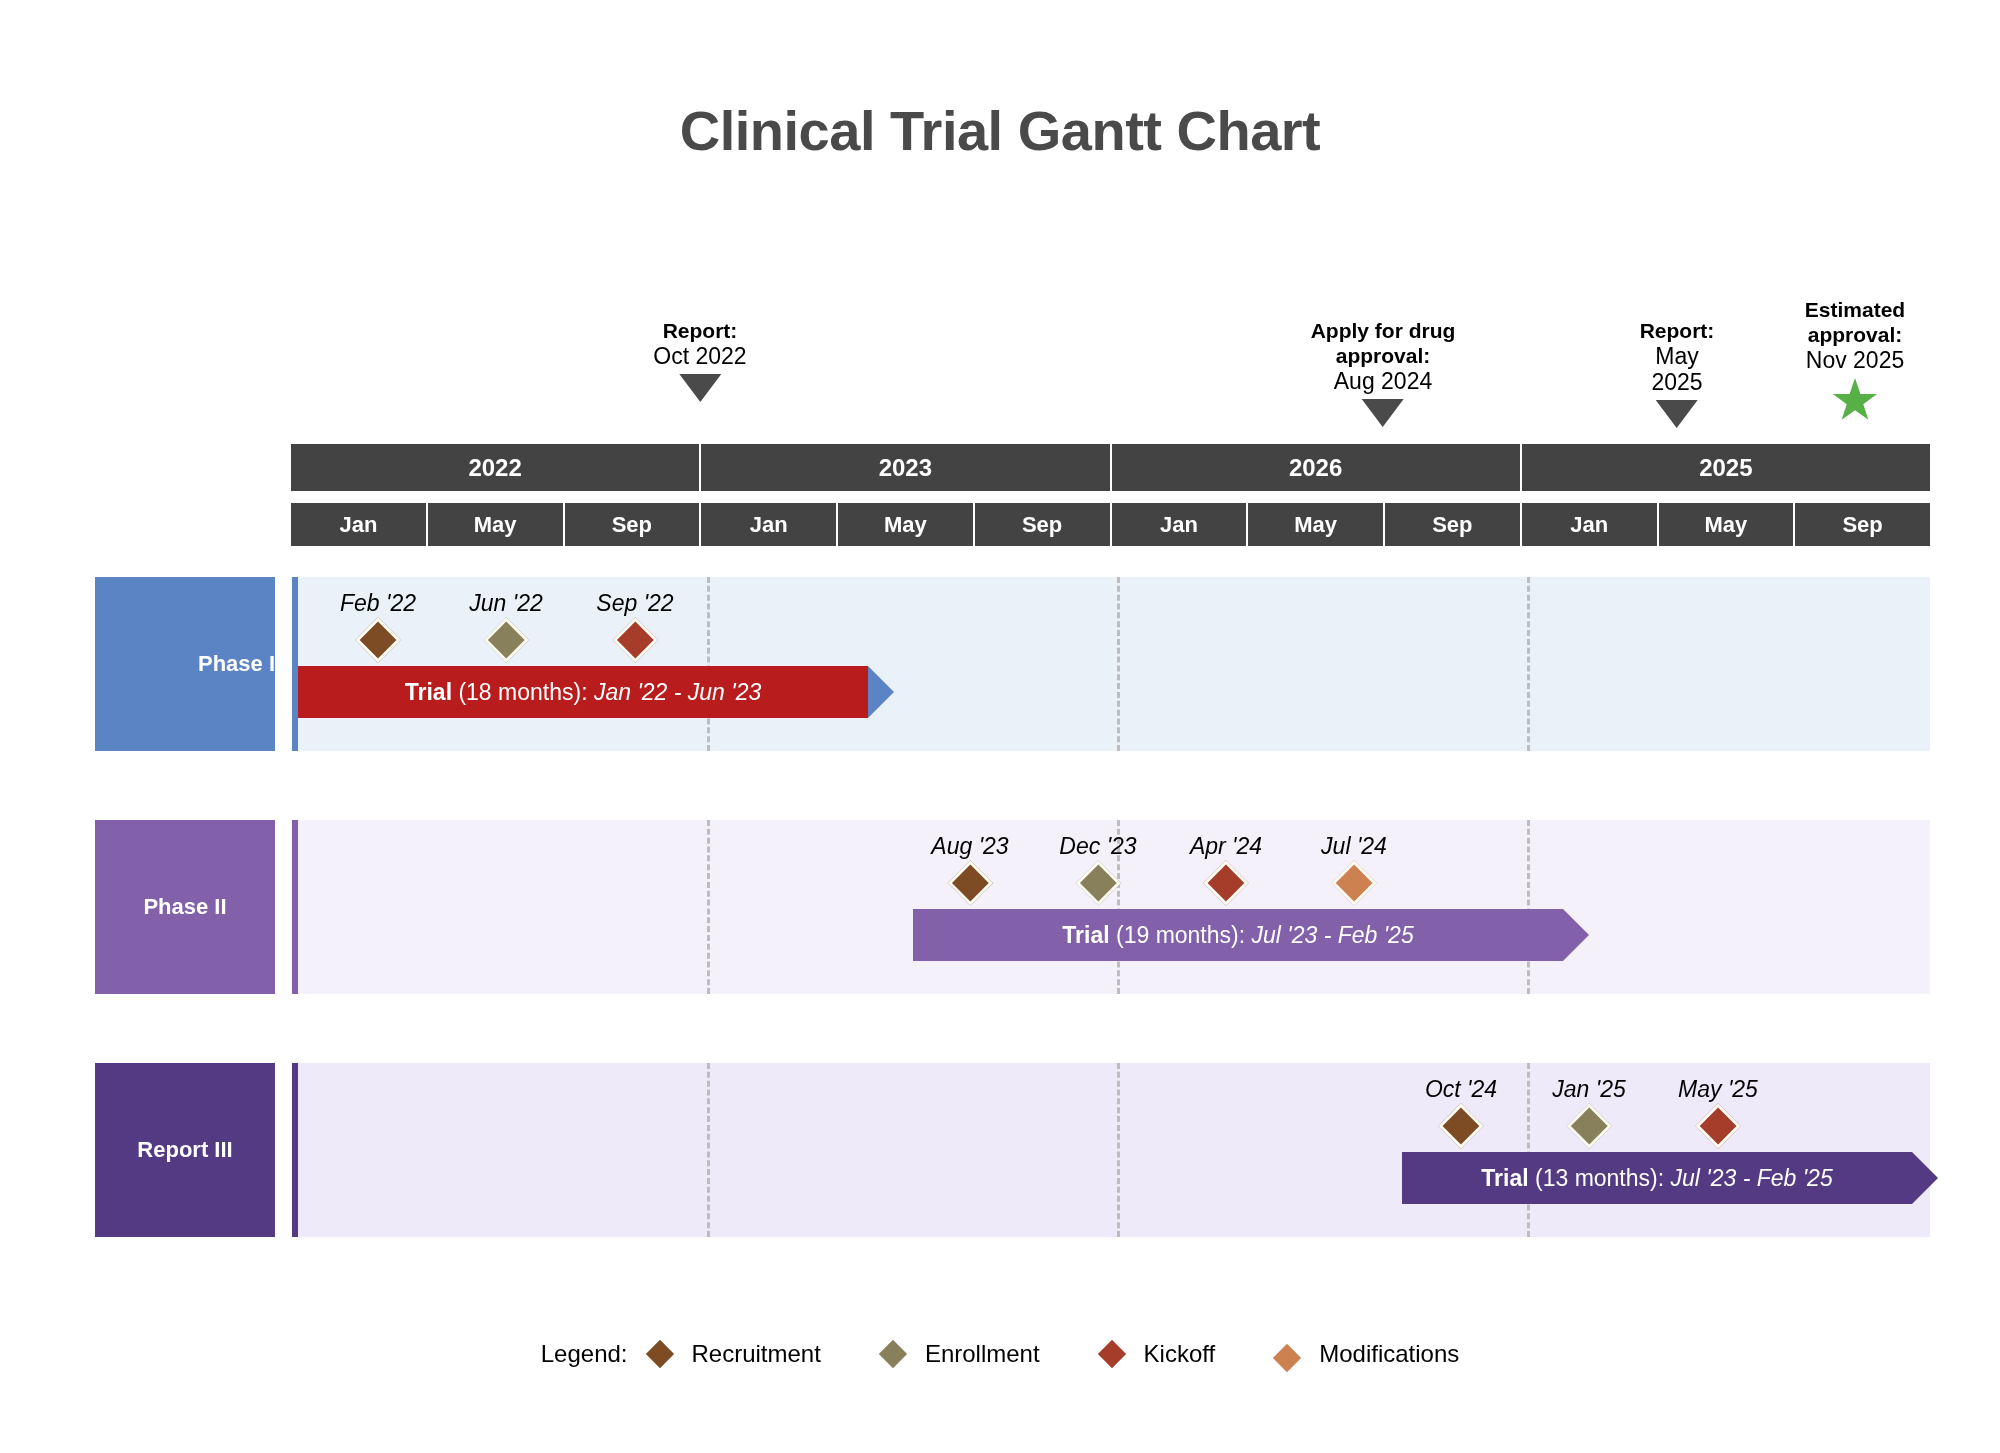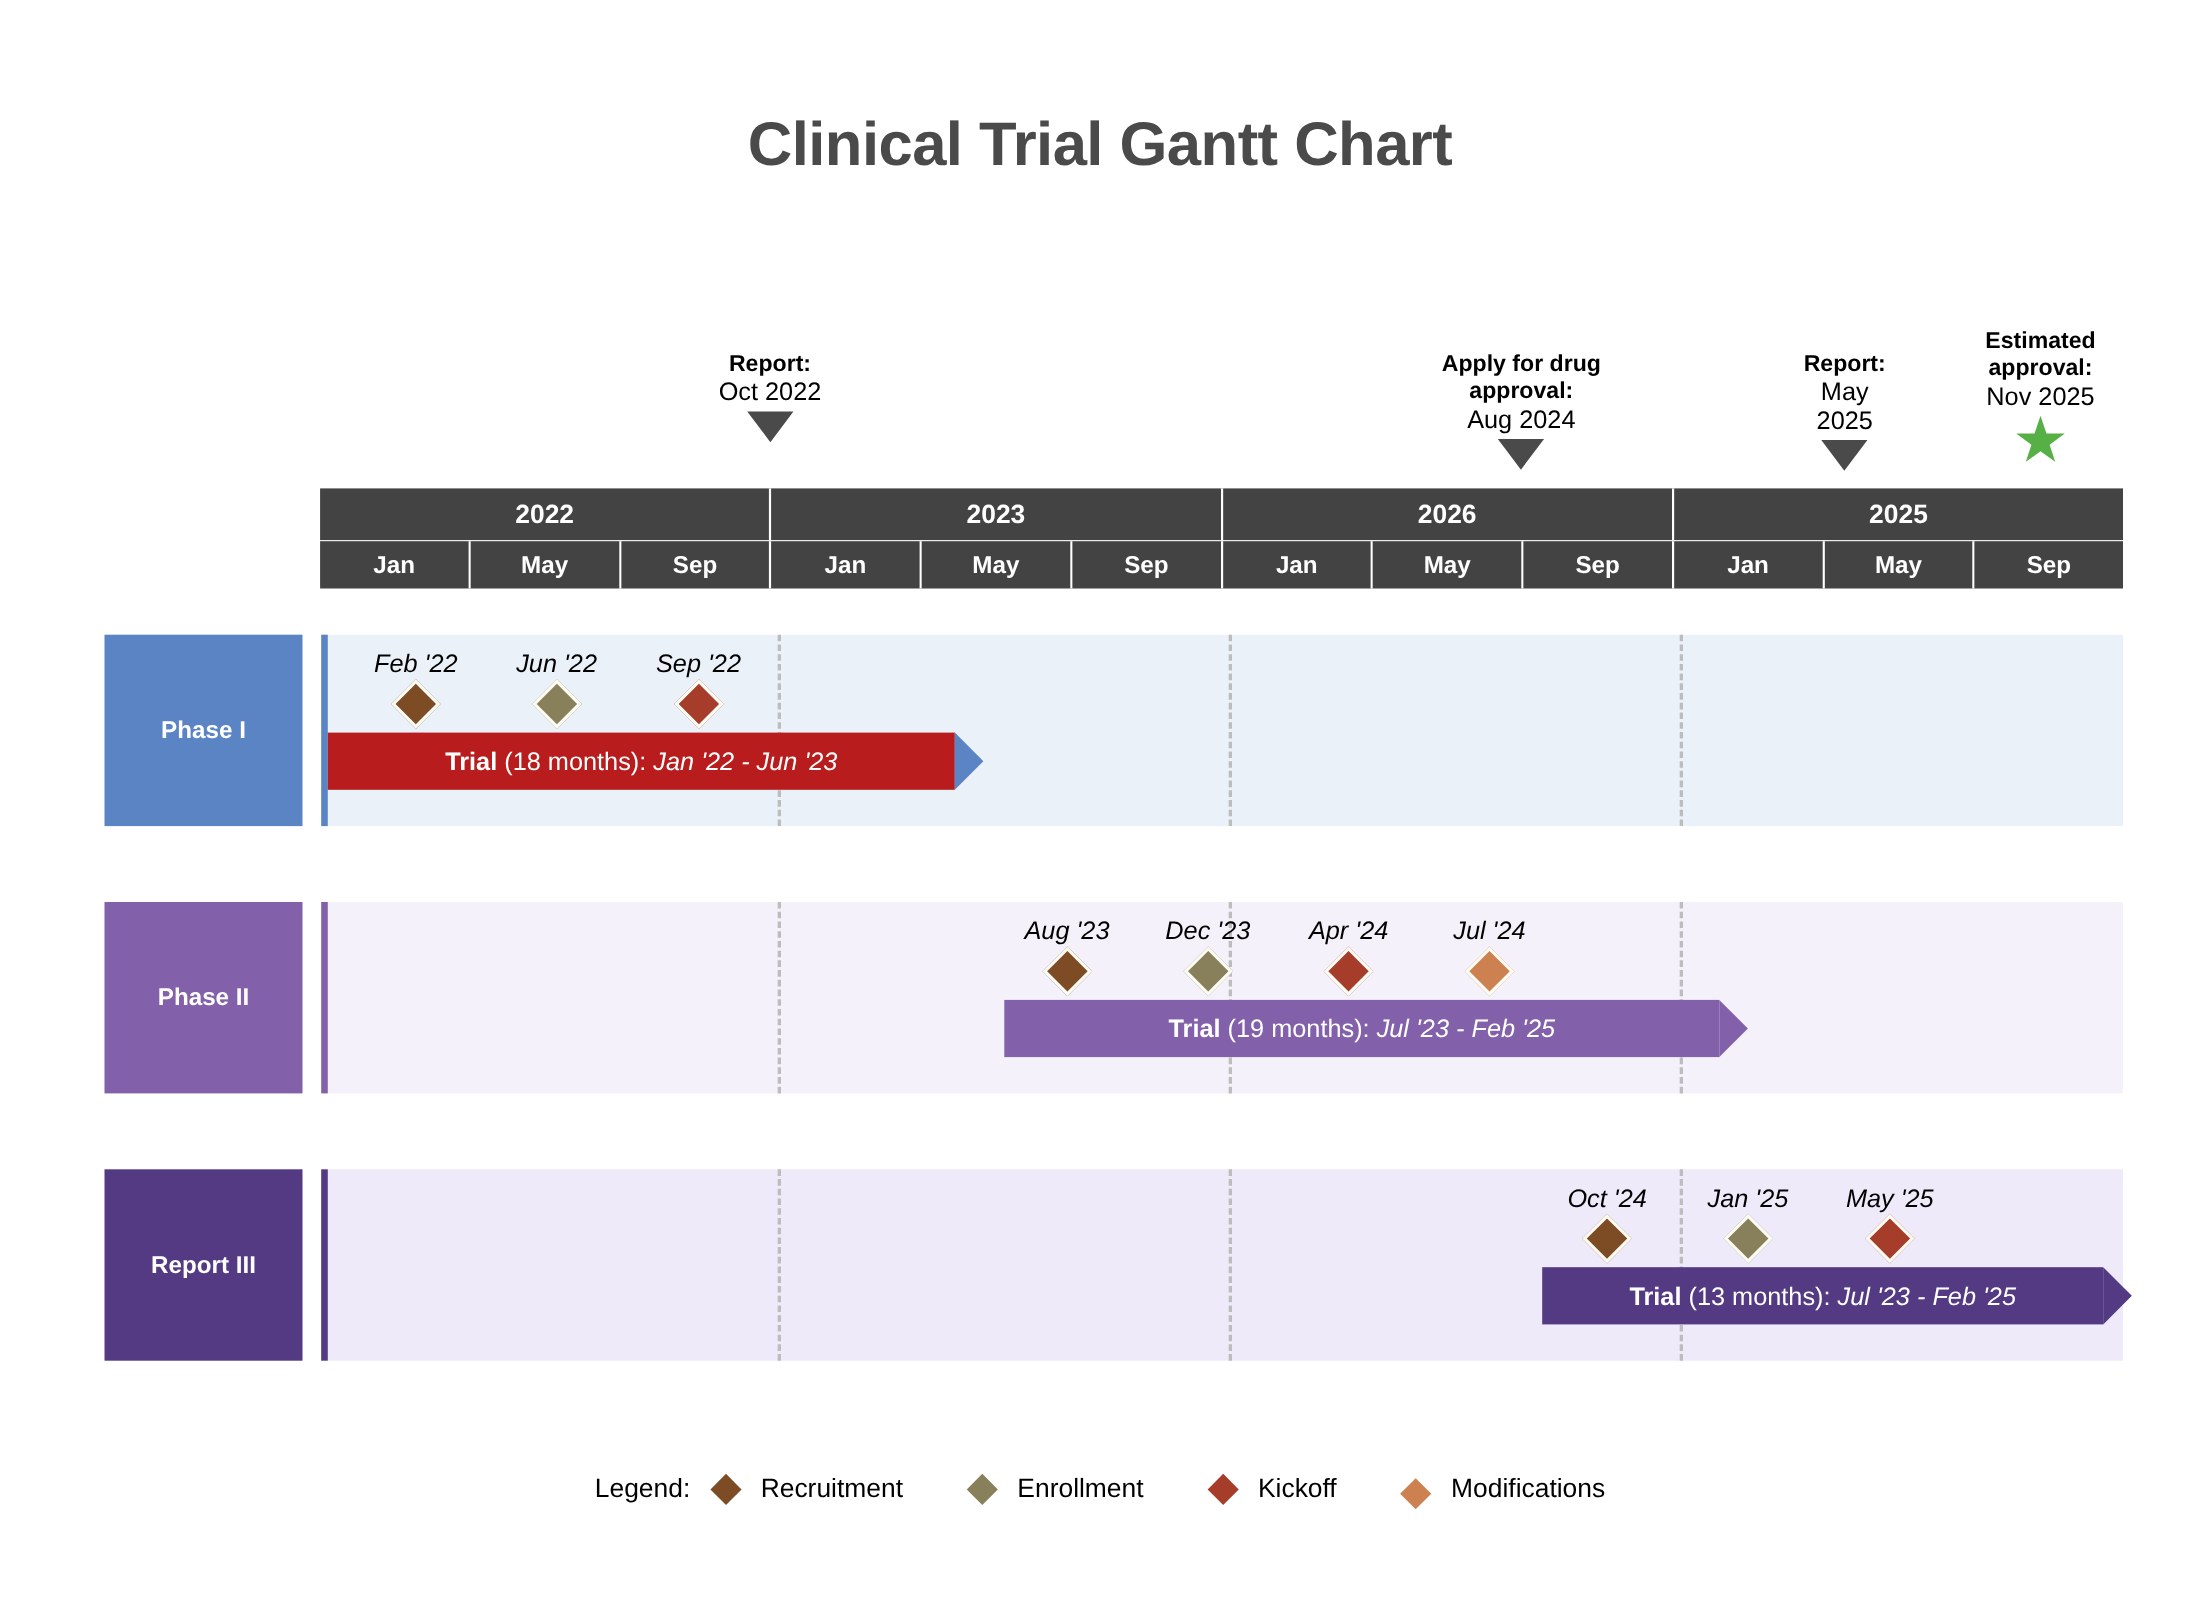--- a/index.html
+++ b/index.html
@@ -66,21 +66,21 @@
     flex: 1 1 0;
     background: #434343;
     color: #ffffff;
     font-size: 24px;
     font-weight: bold;
     text-align: center;
     padding: 10px 0 9px;
     border-right: 2px solid #ffffff;
   }
   .year-cell:last-child { border-right: none; }
-  .month-row { margin-top: 1px; }
+  .month-row { margin-top: 12px; }
   .month-cell {
     flex: 1 1 0;
     background: #434343;
     color: #ffffff;
     font-size: 22px;
     font-weight: bold;
     text-align: center;
     padding: 9px 0 8px;
     border-right: 2px solid #ffffff;
   }
@@ -213,21 +213,21 @@
         <div class="month-cell">May</div>
         <div class="month-cell">Sep</div>
         <div class="month-cell">Jan</div>
         <div class="month-cell">May</div>
         <div class="month-cell">Sep</div>
       </div>
   </div>
 
   <div id="plot">
       <div class="phase-row" style="top: 0px; height: 174px;">
-        <div class="phase-label" style="background: rgb(91, 132, 196);">
+        <div class="phase-label" style="background: rgb(91, 132, 196); justify-content: flex-end;">
           <span>Phase I</span>
         </div>
         <div class="row-track">
           <div class="row-bg" style="background: rgb(234, 241, 249);"></div>
           <div class="axis-line" style="background: rgb(91, 132, 196);"></div>
           <div class="gridline" style="left: 415px; border-left-color: rgb(189, 189, 189);"></div>
           <div class="gridline" style="left: 825px; border-left-color: rgb(189, 189, 189);"></div>
           <div class="gridline" style="left: 1235px; border-left-color: rgb(189, 189, 189);"></div>
           <div class="task-bar" style="left: 6px; width: 570px; top: 89px; background: #b91c1c; color: rgb(91, 132, 196);">
             <div class="bar-inner" style="color: rgb(255, 255, 255);"><span class="b">Trial</span><span> (18 months): </span><span class="i">Jan '22 - Jun '23</span></div>

